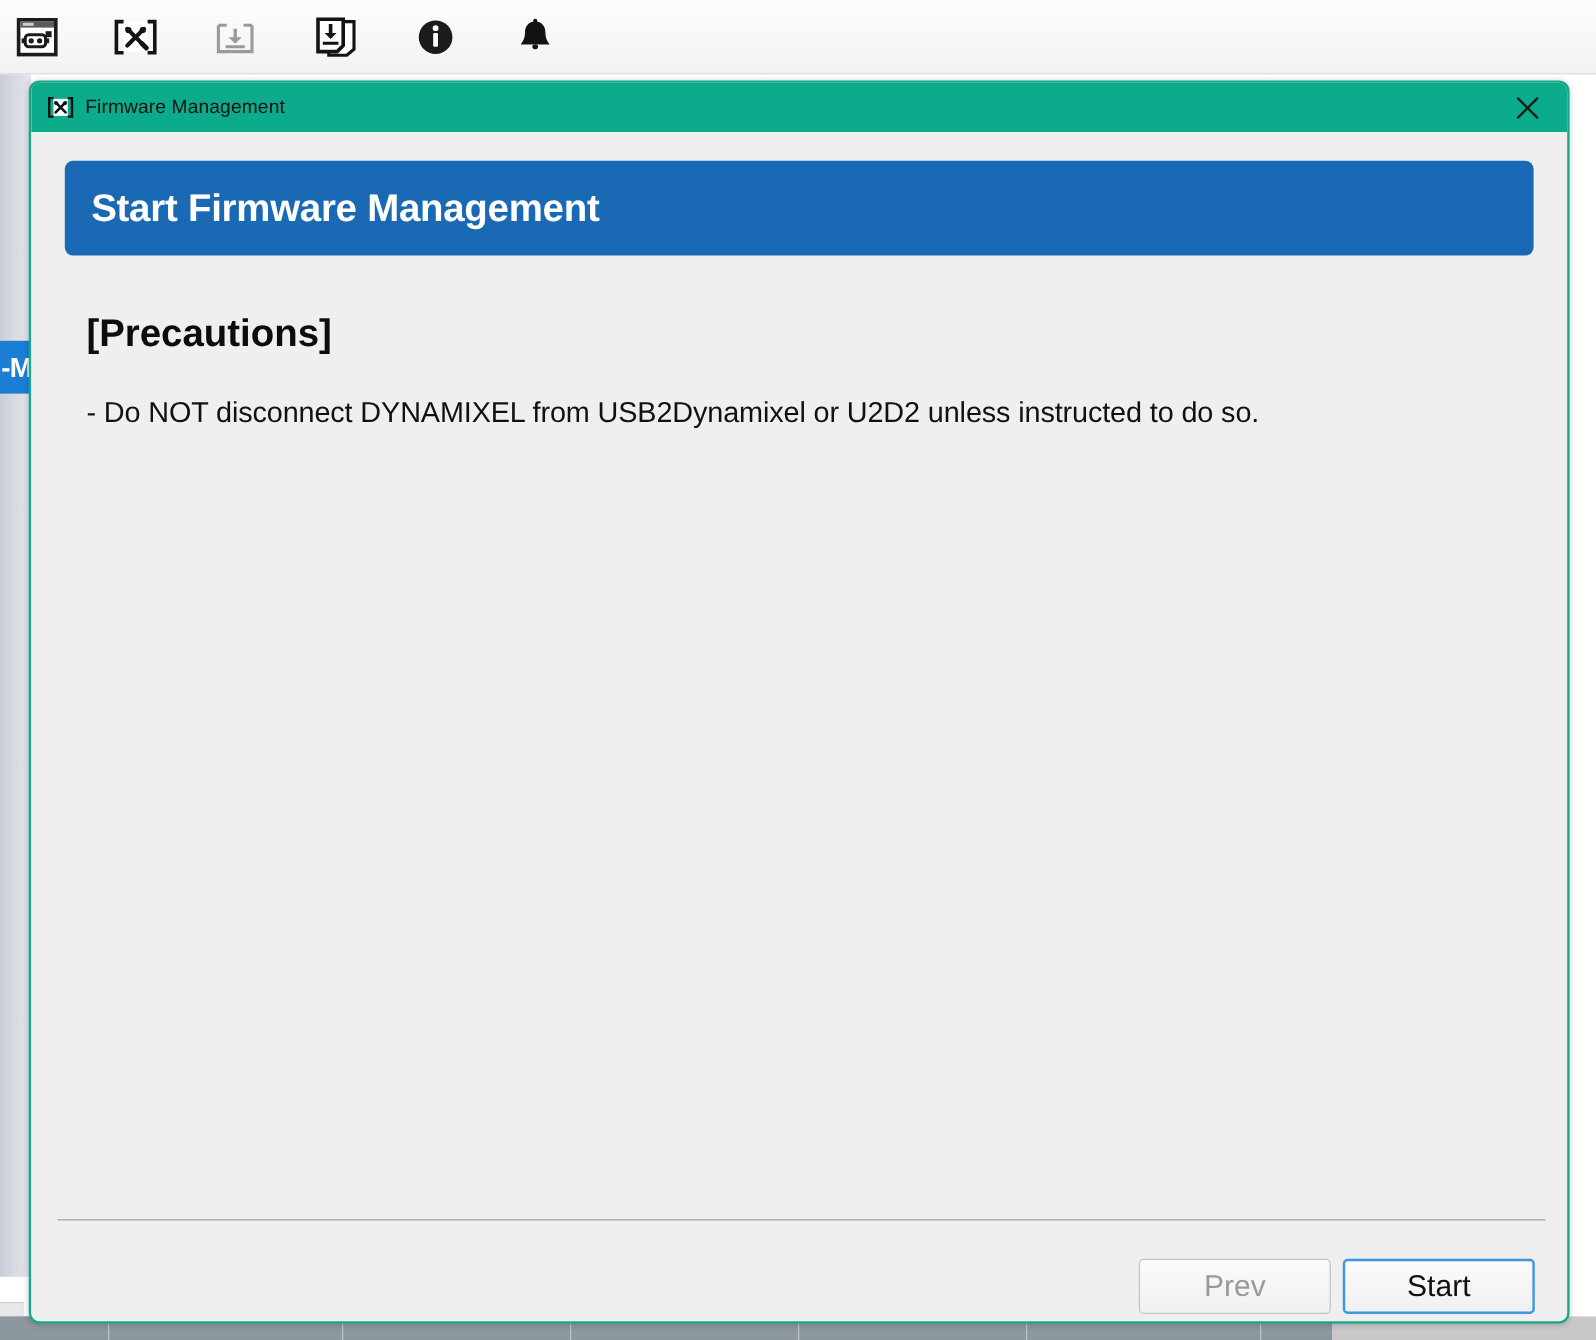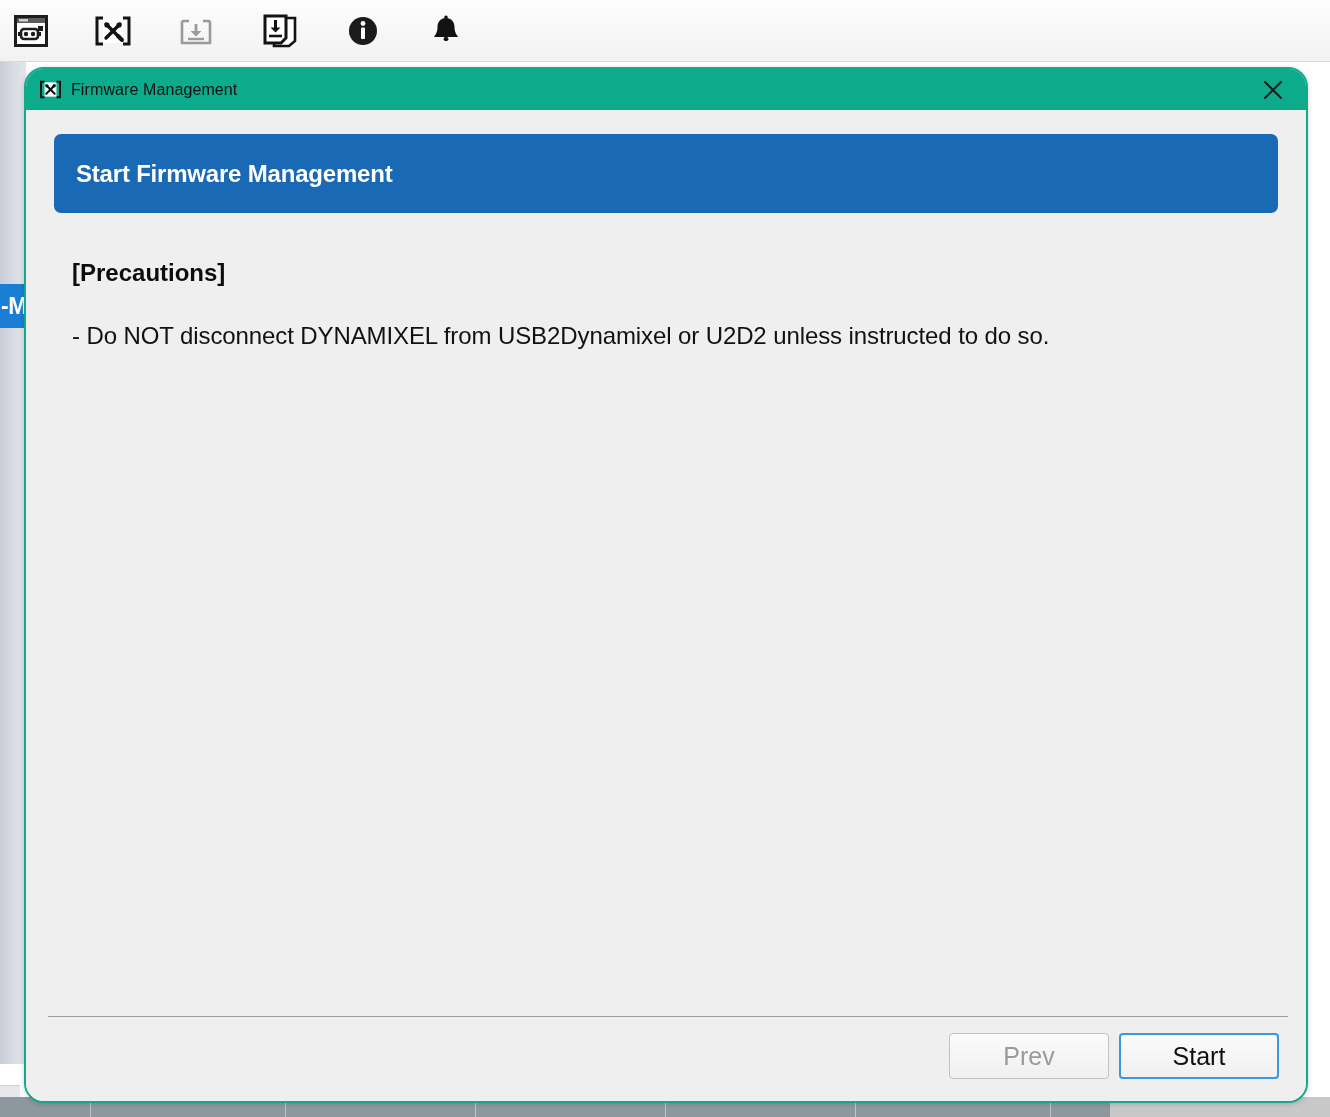--- a/index.html
+++ b/index.html
@@ -81,21 +81,21 @@
     border-top: 1px solid #cfcfd2;
   }
 
   
   #dialog {
     position: absolute;
     left: 24px; top: 67px;
     width: 1284px; height: 1036px;
     background: #efefef;
     border: 2px solid #14a98a;
-    border-radius: 20px;
+    border-radius: 9px;
     overflow: hidden;
     box-shadow: 0 1px 5px rgba(0,0,0,0.18);
   }
 
   #dialog-titlebar {
     position: relative;
     height: 41px;
     background: #0bab8c;
     display: flex;
     align-items: center;
@@ -125,30 +125,30 @@
   #header-banner {
     height: 79px;
     background: #1a69b4;
     border-radius: 7px;
     display: flex;
     align-items: center;
     padding-left: 22px;
   }
   #header-banner-title {
     color: #ffffff;
-    font-size: 24px;
+    font-size: 32px;
     font-weight: bold;
     letter-spacing: -0.2px;
   }
 
   #content-area {
     padding: 46px 0 0 18px;
   }
   #precautions-heading {
-    font-size: 24px;
+    font-size: 32px;
     font-weight: bold;
     color: #0c0c0c;
     margin: 0 0 36px 0;
   }
   .precaution-line {
     font-size: 24px;
     color: #111111;
     margin: 0 0 36px 0;
     line-height: 1.1;
     letter-spacing: -0.1px;
@@ -176,20 +176,21 @@
   .footer-btn {
     height: 46px;
     min-width: 160px;
     border-radius: 4px;
     font-size: 25px;
     font-family: "Liberation Sans", sans-serif;
     display: flex;
     align-items: center;
     justify-content: center;
     background: linear-gradient(#fbfbfb,#f0f0f0);
+    margin-top: 16px;
   }
   .footer-btn.disabled {
     border: 1px solid #c2c2c2;
     color: #9a9a9a;
   }
   .footer-btn.focused {
     border: 2px solid #3d97e0;
     color: #101010;
   }
 </style>

